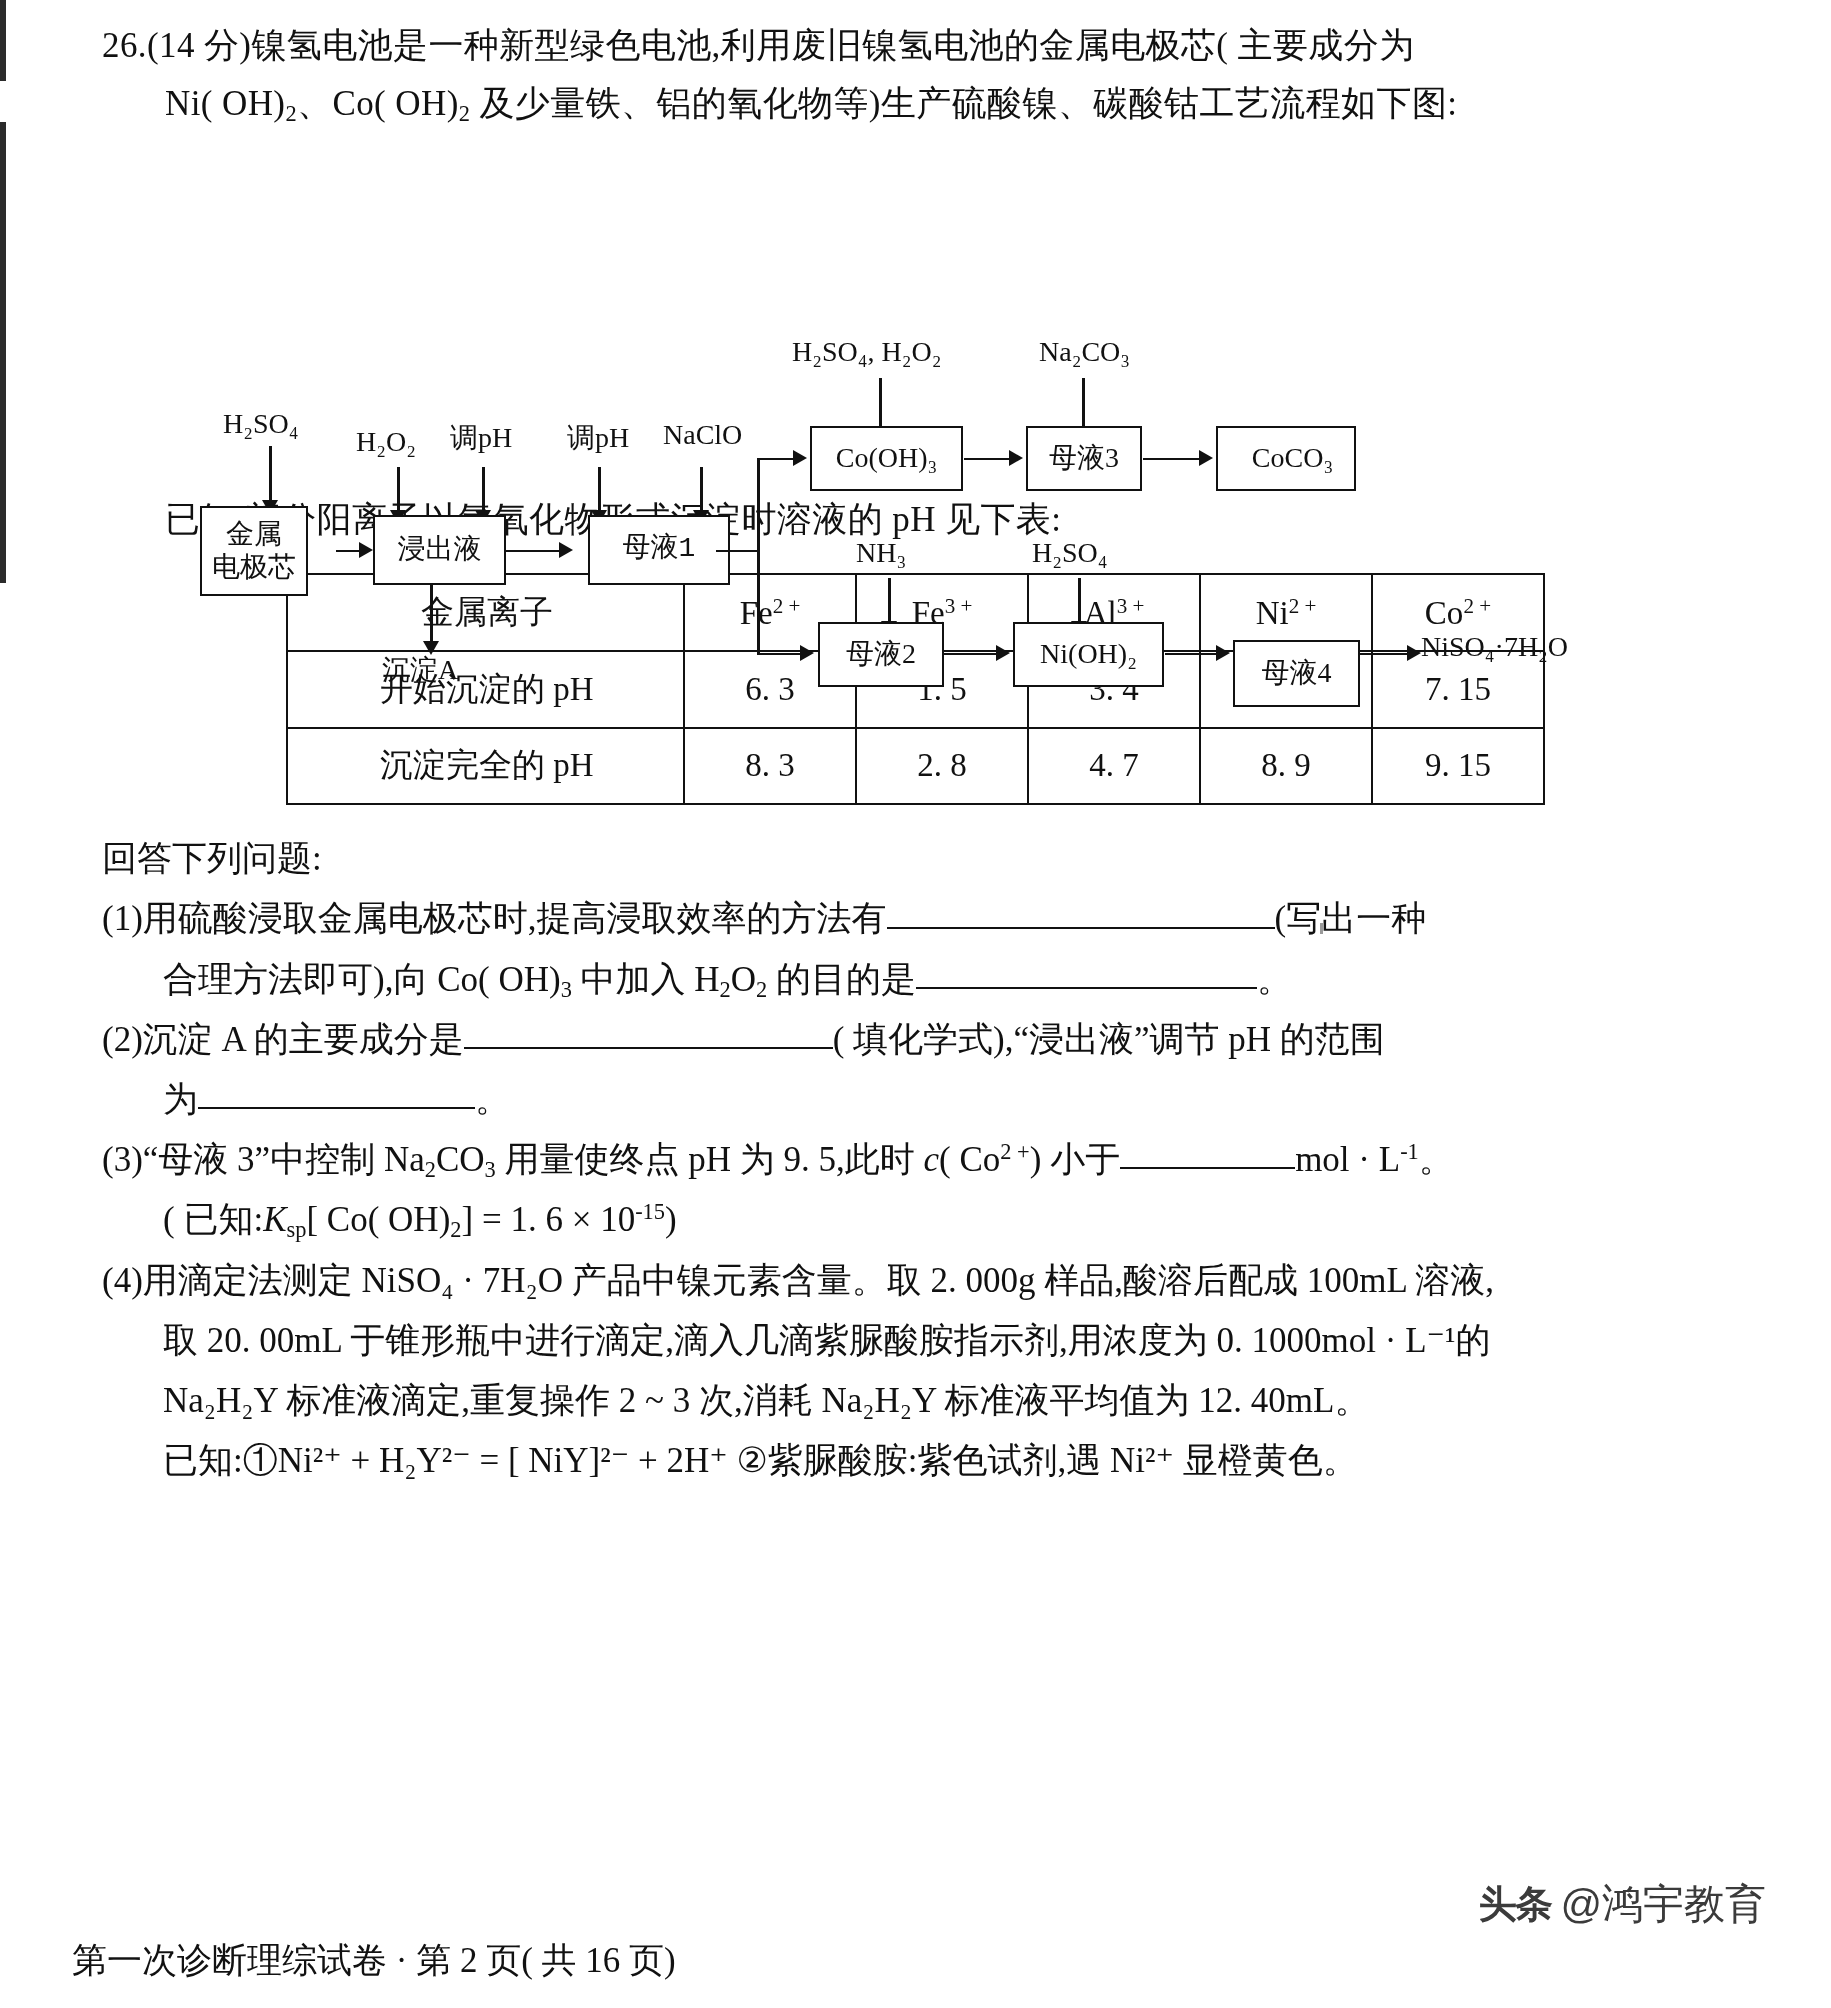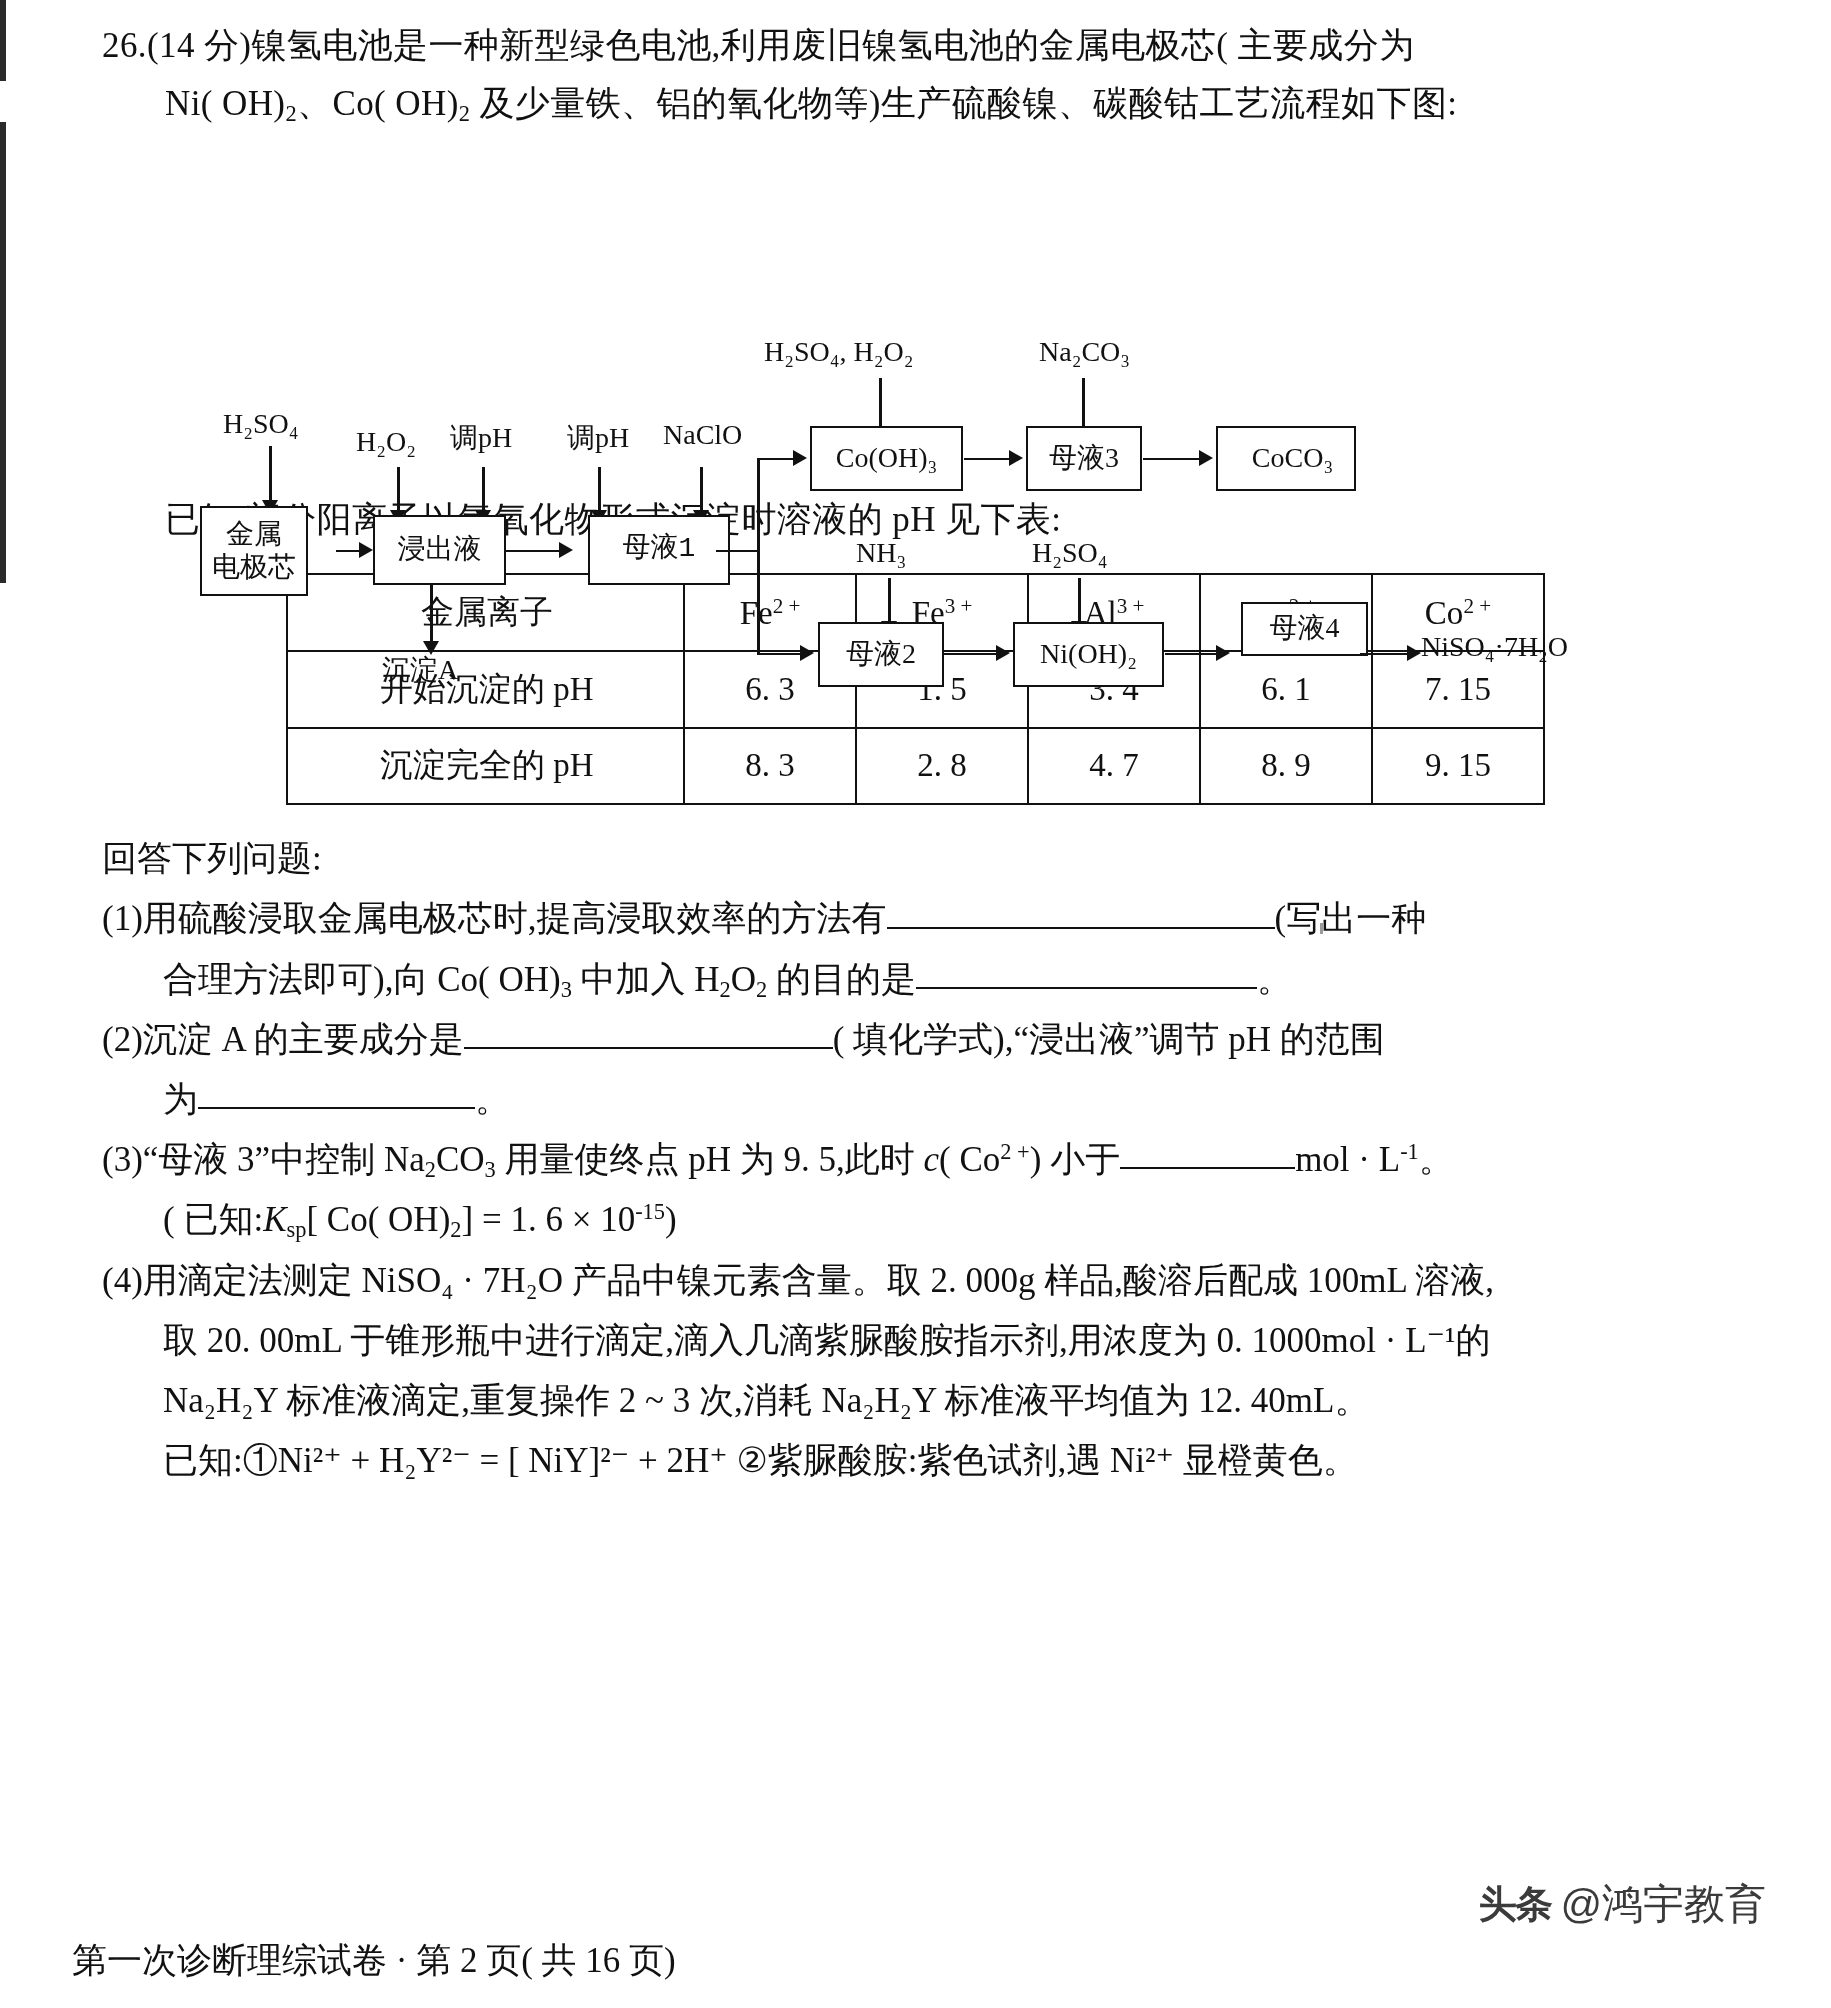--- a/index.html
+++ b/index.html
@@ -206,21 +206,21 @@
 
       <div class="flab" style="left:450px; top:266px;">调pH</div>
       <div class="farr-v" style="left:482px; top:314px; height:44px;"></div>
 
       <div class="flab" style="left:567px; top:266px;">调pH</div>
       <div class="farr-v" style="left:598px; top:314px; height:44px;"></div>
 
       <div class="flab" style="left:663px; top:266px;">NaClO</div>
       <div class="farr-v" style="left:700px; top:314px; height:44px;"></div>
 
-      <div class="flab" style="left:764px; top:183px;">H₂SO₄,  H₂O₂</div>
+      <div class="flab" style="left:792px; top:183px;">H₂SO₄,  H₂O₂</div>
       <div class="farr-v" style="left:879px; top:225px; height:50px;"></div>
 
       <div class="flab" style="left:1039px; top:183px;">Na₂CO₃</div>
       <div class="farr-v" style="left:1082px; top:225px; height:50px;"></div>
 
       <div class="flab" style="left:856px; top:384px;">NH₃</div>
       <div class="farr-v" style="left:888px; top:425px; height:44px;"></div>
 
       <div class="flab" style="left:1032px; top:384px;">H₂SO₄</div>
       <div class="farr-v" style="left:1078px; top:425px; height:44px;"></div>
@@ -235,21 +235,21 @@
       <div class="fbox" style="left:810px; top:273px; width:153px; height:65px;">Co(OH)₃</div>
 
       <div class="fbox" style="left:1026px; top:273px; width:116px; height:65px;">母液3</div>
 
       <div class="fbox" style="left:1216px; top:273px; width:140px; height:65px;padding-left:13px;">CoCO₃</div>
 
       <div class="fbox" style="left:818px; top:469px; width:126px; height:65px;">母液2</div>
 
       <div class="fbox" style="left:1013px; top:469px; width:151px; height:65px;">Ni(OH)₂</div>
 
-      <div class="fbox" style="left:1233px; top:449px; width:127px; height:54px;margin-left:8px;">母液4</div>
+      <div class="fbox" style="left:1233px; top:487px; width:127px; height:67px;">母液4</div>
 
       <div class="farr-h" style="left:336px; top:397px; width:24px;"></div>
       <div class="farr-h" style="left:506px; top:397px; width:54px;"></div>
 
       <div class="fline-h" style="left:716px; top:397px; width:42px;"></div>
       <div class="fline-v" style="left:757px; top:306px; height:196px;"></div>
       <div class="farr-h" style="left:757px; top:305px; width:37px;"></div>
       <div class="farr-h" style="left:757px; top:500px; width:44px;"></div>
 
       <div class="farr-h" style="left:964px; top:305px; width:46px;"></div>

